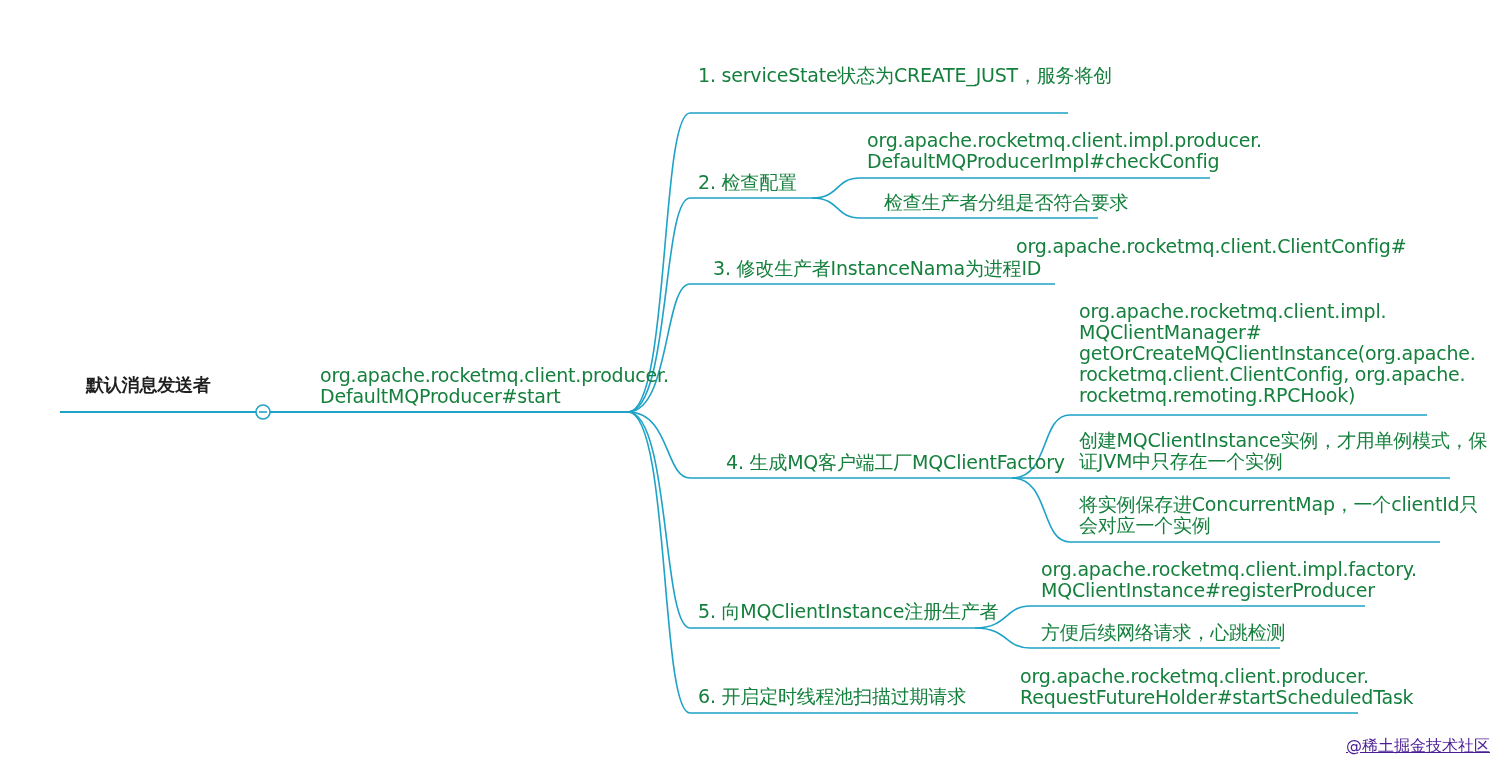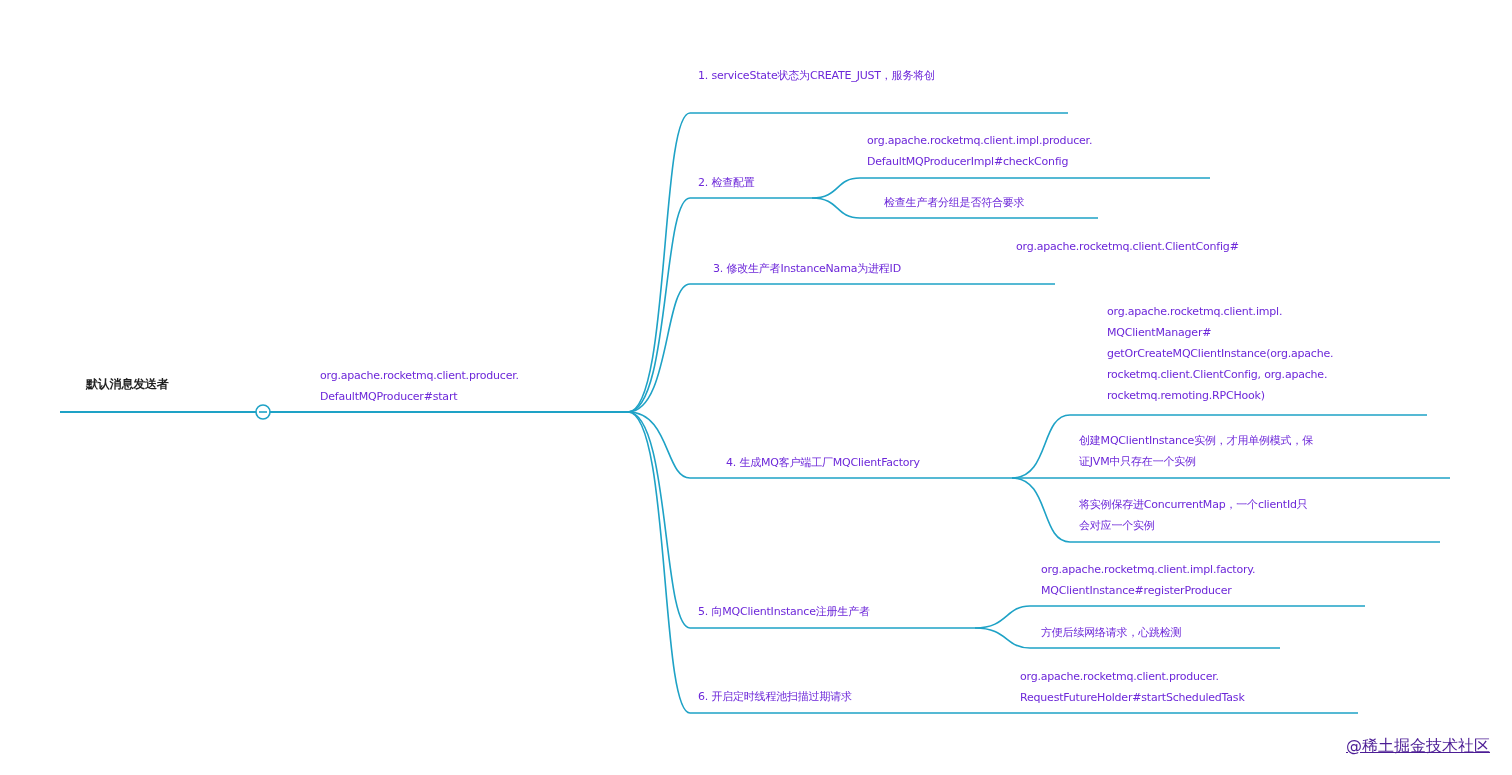--- a/index.html
+++ b/index.html
@@ -2,22 +2,22 @@
 <html><head>
   <meta charset="utf-8">
   <style>
     html, body { margin: 0; padding: 0; }
     body {
       width: 1512px; height: 775px; background: #ffffff; position: relative; overflow: hidden;
       font-family: "DejaVu Sans", "Liberation Sans", sans-serif;
       color: #2b2b2b;
     }
     svg.lines { position: absolute; left: 0; top: 0; }
-    .node { position: absolute; font-size: 11px; line-height: 21px; white-space: nowrap; color: #6d28d9; letter-spacing: -0.2px; }
-    .root { font-size: 12px; font-weight: bold; color: #1f1f1f; }
+    .node { position: absolute; font-size: 19px; line-height: 21px; white-space: nowrap; color: #15803d; letter-spacing: -0.2px; }
+    .root { font-size: 18px; font-weight: bold; color: #1f1f1f; }
     .watermark { position: absolute; right: 22px; bottom: 18px; font-size: 16px; color: #4c1d95; text-decoration: underline; }
   </style>
 </head>
 <body>
 
 <svg class="lines" width="1512" height="775">
   <g fill="none" stroke="#1ea2c6" stroke-width="1.6">
 
     <line x1="60" y1="412" x2="628" y2="412" stroke-width="2.2"></line>
 
@@ -59,21 +59,21 @@
   <div>DefaultMQProducerImpl#checkConfig</div>
 </div>
 <div class="node" style="left:867px; top:192px;margin-left:17px;">检查生产者分组是否符合要求</div>
 
 <div class="node" style="left:713px; top:258px;">3. 修改生产者InstanceNama为进程ID</div>
 <div class="node" style="left:1016px; top:236px;">
   <div>org.apache.rocketmq.client.ClientConfig#</div>
 </div>
 
 <div class="node" style="left:698px; top:452px;margin-left:28px;">4. 生成MQ客户端工厂MQClientFactory</div>
-<div class="node" style="left:1079px; top:301px;margin-left:28px;">
+<div class="node" style="left:1079px; top:301px;">
   <div>org.apache.rocketmq.client.impl.</div>
   <div>MQClientManager#</div>
   <div>getOrCreateMQClientInstance(org.apache.</div>
   <div>rocketmq.client.ClientConfig, org.apache.</div>
   <div>rocketmq.remoting.RPCHook)</div>
 </div>
 <div class="node" style="left:1079px; top:430px;">
   <div>创建MQClientInstance实例，才用单例模式，保</div>
   <div>证JVM中只存在一个实例</div>
 </div>

